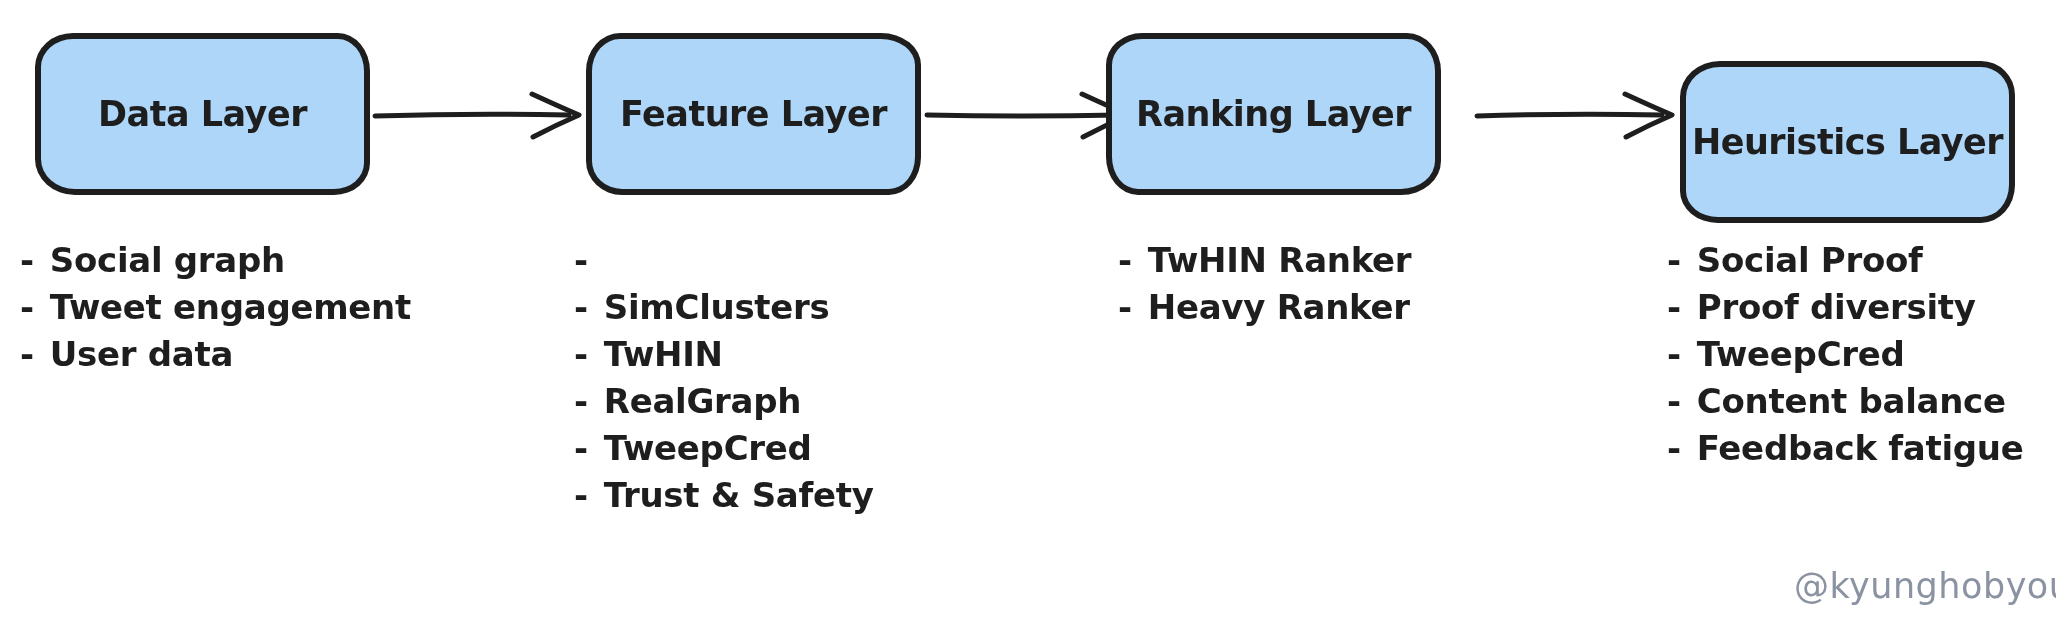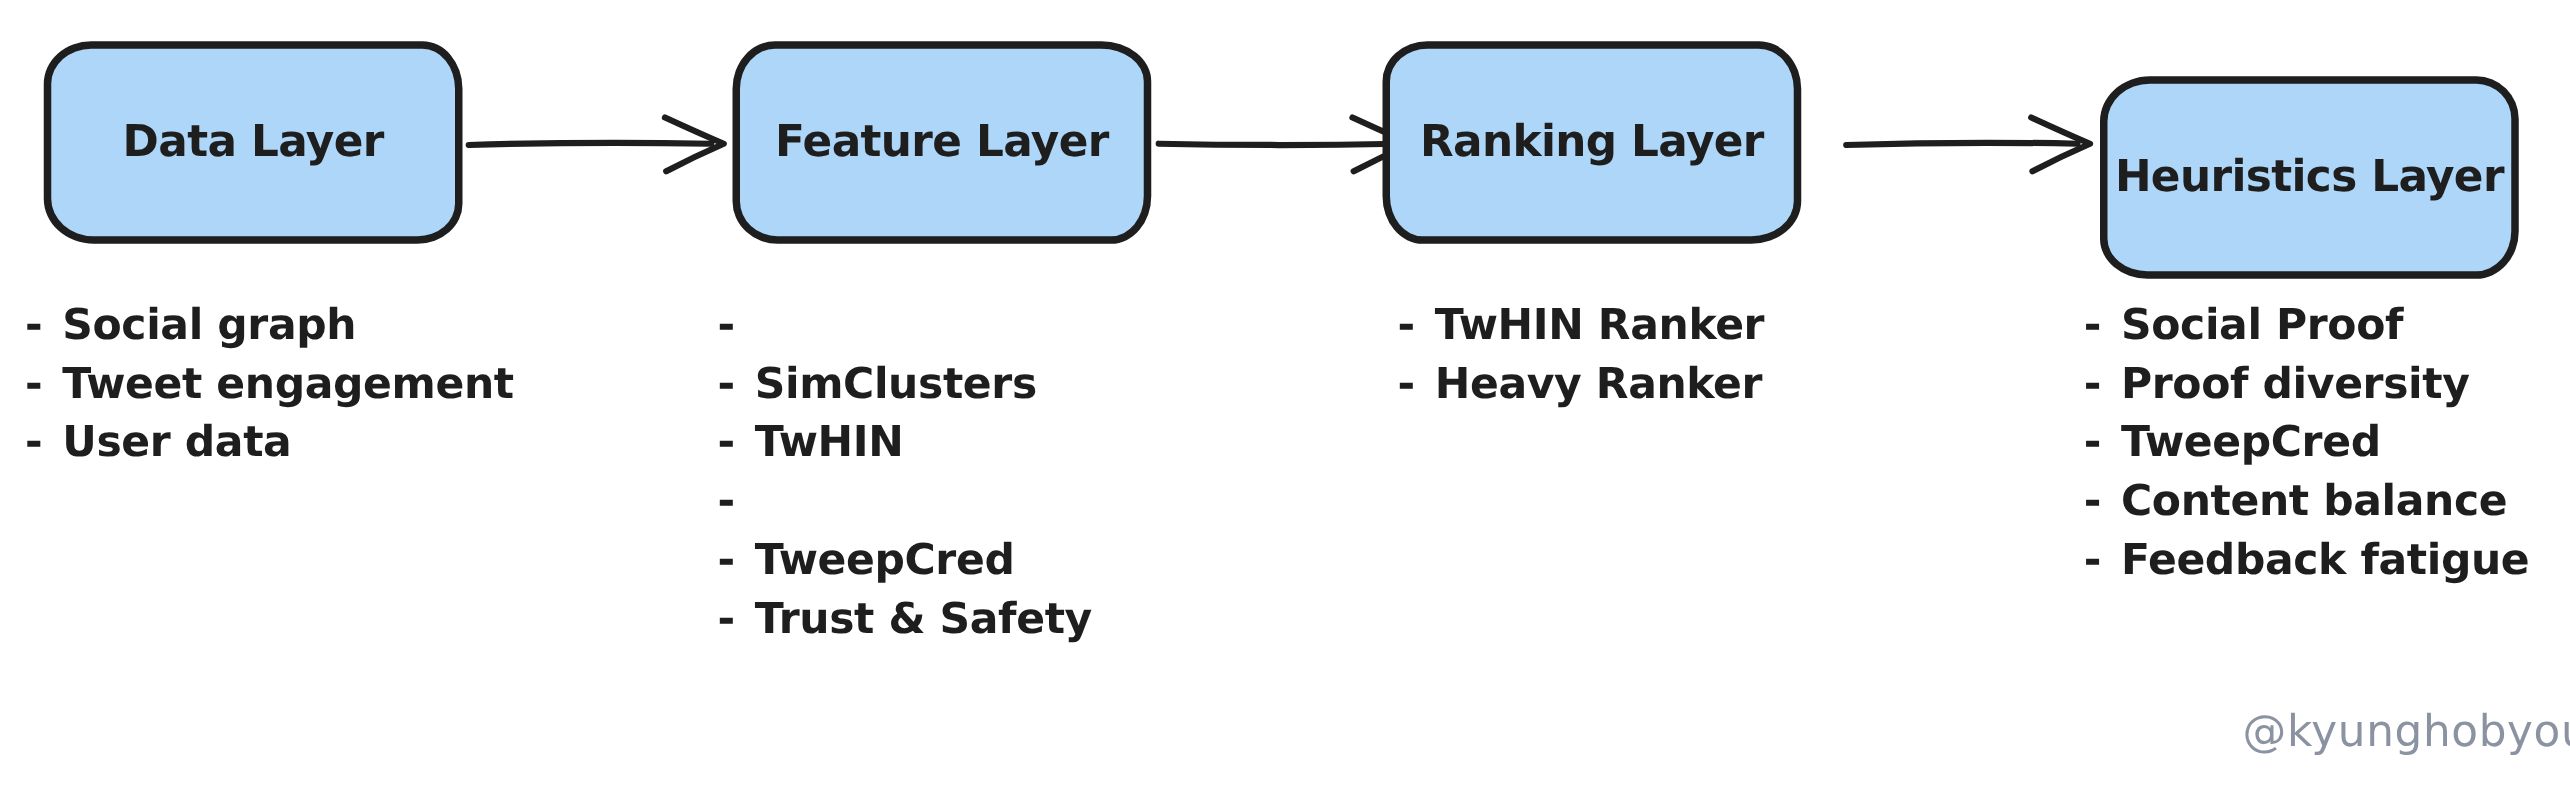--- a/index.html
+++ b/index.html
@@ -147,20 +147,21 @@
     <div class="list-item">
         <span class="bullet">-</span>
         <span>SimClusters</span>
       </div>
     <div class="list-item">
         <span class="bullet">-</span>
         <span>TwHIN</span>
       </div>
     <div class="list-item">
         <span class="bullet">-</span>
+        <span>RealGraph</span>
       </div>
     <div class="list-item">
         <span class="bullet">-</span>
         <span>TweepCred</span>
       </div>
     <div class="list-item">
         <span class="bullet">-</span>
         <span>Trust &amp; Safety</span>
       </div>
   </div>

